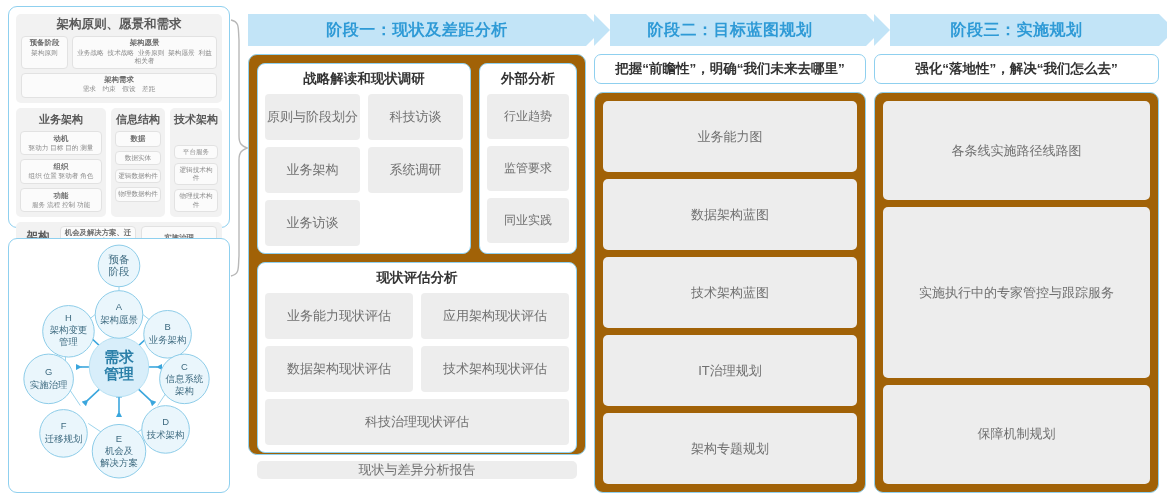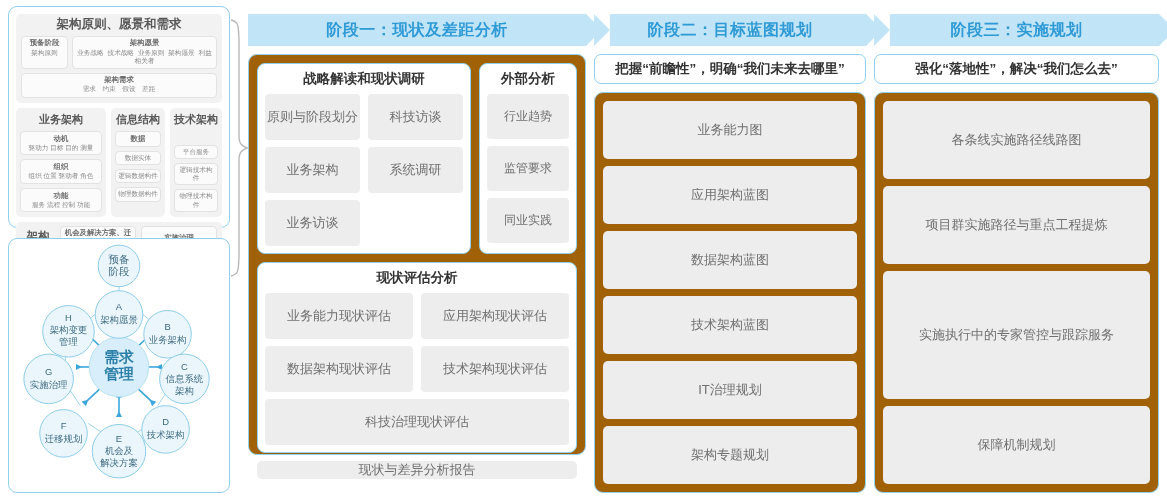--- a/index.html
+++ b/index.html
@@ -410,33 +410,31 @@
     <div id="p1-report">现状与差异分析报告</div>
   </div>
 </div>
 
 <div class="phase-col" id="phase2">
   <div class="phase-banner notched">阶段二：目标蓝图规划</div>
   <div class="phase-sub">把握“前瞻性”，明确“我们未来去哪里”</div>
   <div class="phase-body">
     <div class="stack-list">
       <div class="pill">业务能力图</div>
-      <div class="pill">应用架构蓝图</div>
       <div class="pill">数据架构蓝图</div>
       <div class="pill">技术架构蓝图</div>
       <div class="pill">IT治理规划</div>
       <div class="pill">架构专题规划</div>
     </div>
   </div>
 </div>
 
 <div class="phase-col" id="phase3">
   <div class="phase-banner notched">阶段三：实施规划</div>
   <div class="phase-sub">强化“落地性”，解决“我们怎么去”</div>
   <div class="phase-body">
     <div class="stack-list">
       <div class="pill">各条线实施路径线路图</div>
-      <div class="pill">项目群实施路径与重点工程提炼</div>
       <div class="pill" style="flex:2">实施执行中的专家管控与跟踪服务</div>
       <div class="pill">保障机制规划</div>
     </div>
   </div>
 </div>
 
 </body></html>

